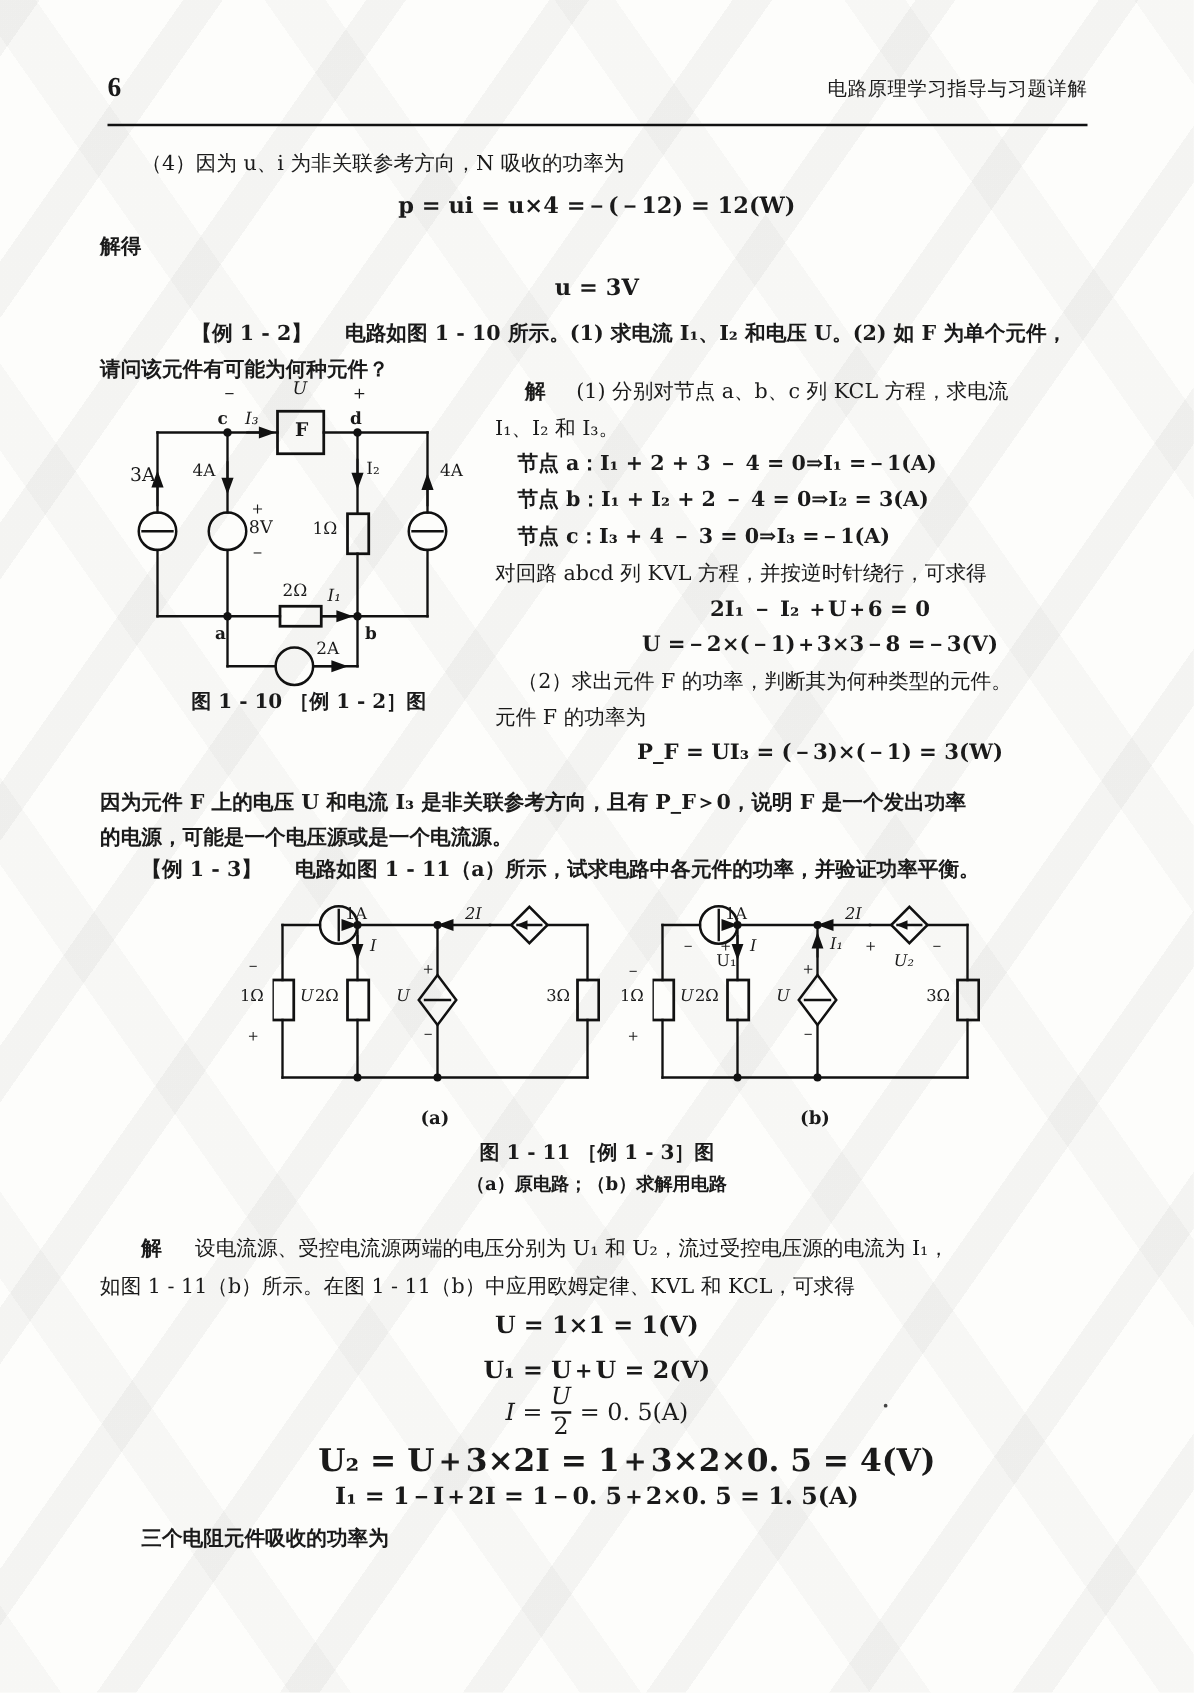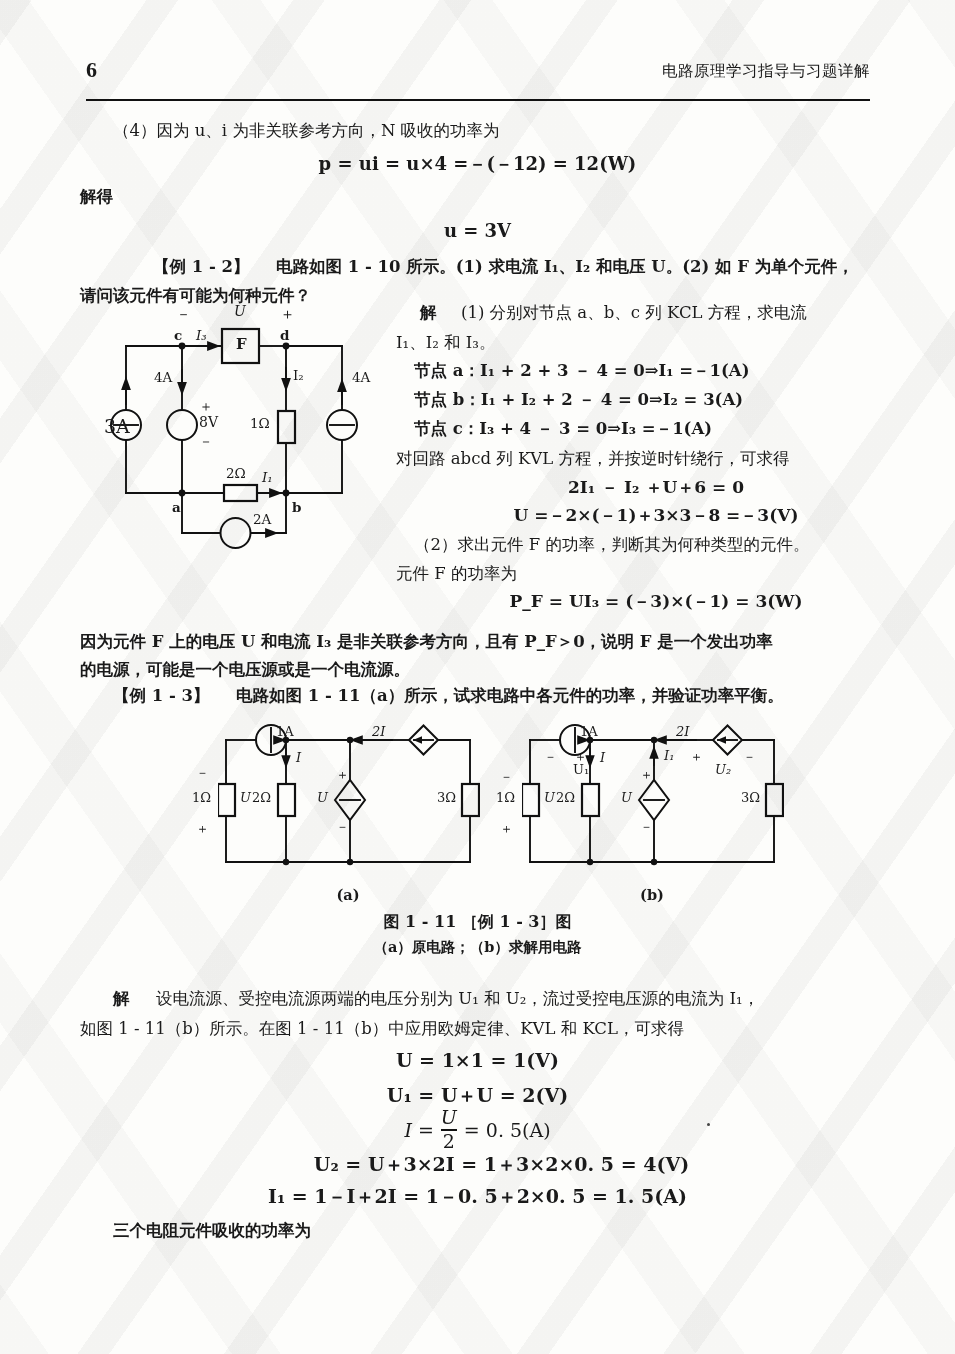--- a/index.html
+++ b/index.html
@@ -169,34 +169,35 @@
       </g>
     </svg>
 
     <div style="position:absolute;left:130px;top:-2px;font-size:14px;font-style:italic;">U</div>
     <div style="position:absolute;left:72px;top:0px;font-size:15px;">－</div>
     <div style="position:absolute;left:176px;top:0px;font-size:15px;">＋</div>
     <div style="position:absolute;left:70px;top:22px;font-size:13.5px;font-weight:bold;">c</div>
     <div style="position:absolute;left:176px;top:22px;font-size:13.5px;font-weight:bold;">d</div>
     <div style="position:absolute;left:92px;top:22px;font-size:13.5px;font-style:italic;">I₃</div>
     <div style="position:absolute;left:132px;top:30px;font-size:15px;font-weight:bold;">F</div>
-    <div style="position:absolute;left:0px;top:66px;font-size:19px;margin-top:44px;">3A</div>
+    <div style="position:absolute;left:0px;top:66px;font-size:15px;">3A</div>
     <div style="position:absolute;left:50px;top:64px;font-size:13.5px;">4A</div>
     <div style="position:absolute;left:189px;top:62px;font-size:13.5px;">I₂</div>
     <div style="position:absolute;left:248px;top:64px;font-size:13.5px;">4A</div>
     <div style="position:absolute;left:95px;top:93px;font-size:14px;">＋</div>
     <div style="position:absolute;left:95px;top:109px;font-size:14px;">8V</div>
     <div style="position:absolute;left:95px;top:128px;font-size:14px;">－</div>
     <div style="position:absolute;left:146px;top:110px;font-size:13.5px;">1Ω</div>
     <div style="position:absolute;left:122px;top:160px;font-size:13.5px;">2Ω</div>
     <div style="position:absolute;left:158px;top:164px;font-size:13.5px;font-style:italic;">I₁</div>
     <div style="position:absolute;left:68px;top:194px;font-size:13.5px;font-weight:bold;">a</div>
     <div style="position:absolute;left:188px;top:194px;font-size:13.5px;font-weight:bold;">b</div>
     <div style="position:absolute;left:149px;top:206px;font-size:13.5px;">2A</div>
 
+    <div class="cap" style="left:0px;width:286px;top:246px;">图 1 - 10  ［例 1 - 2］图</div>
   </div>
 
   <div class="tx bold" style="left:80px;top:629px;">因为元件 F 上的电压 U 和电流 I₃ 是非关联参考方向，且有 P_F＞0，说明 F 是一个发出功率</div>
   <div class="tx bold" style="left:80px;top:657px;">的电源，可能是一个电压源或是一个电流源。</div>
 
   <div style="position:absolute;left:113px;top:685px;font-size:16.5px;white-space:nowrap;">
     <span class="bold">【例 1 - 3】</span>
     <span style="display:inline-block;width:16px;"></span>
     <span class="bold">电路如图 1 - 11（a）所示，试求电路中各元件的功率，并验证功率平衡。</span>
   </div>
@@ -354,19 +355,19 @@
       <span class="it">I =</span>
       <span style="display:inline-flex;flex-direction:column;align-items:center;line-height:1.05;">
         <span class="it" style="font-size:19px;">U</span>
         <span style="display:block;width:100%;height:2px;background:#111;margin:1px 0;"></span>
         <span style="font-size:19px;">2</span>
       </span>
       <span>= 0. 5(A)</span>
     </span>
   </div>
 
-  <div class="ctr mth" style="left:0;right:0;top:1152px;font-size:19px;margin-left:48px;">U₂ = U＋3×2I = 1＋3×2×0. 5 = 4(V)</div>
+  <div class="ctr mth" style="left:0;right:0;top:1152px;font-size:25px;margin-left:48px;">U₂ = U＋3×2I = 1＋3×2×0. 5 = 4(V)</div>
   <div class="ctr mth" style="left:0;right:0;top:1184px;font-size:19px;">I₁ = 1－I＋2I = 1－0. 5＋2×0. 5 = 1. 5(A)</div>
 
   <div class="tx bold" style="left:113px;top:1218px;">三个电阻元件吸收的功率为</div>
 
   <div class="speck" style="left:707px;top:1123px;"></div>
 </div>
 
 </body></html>

